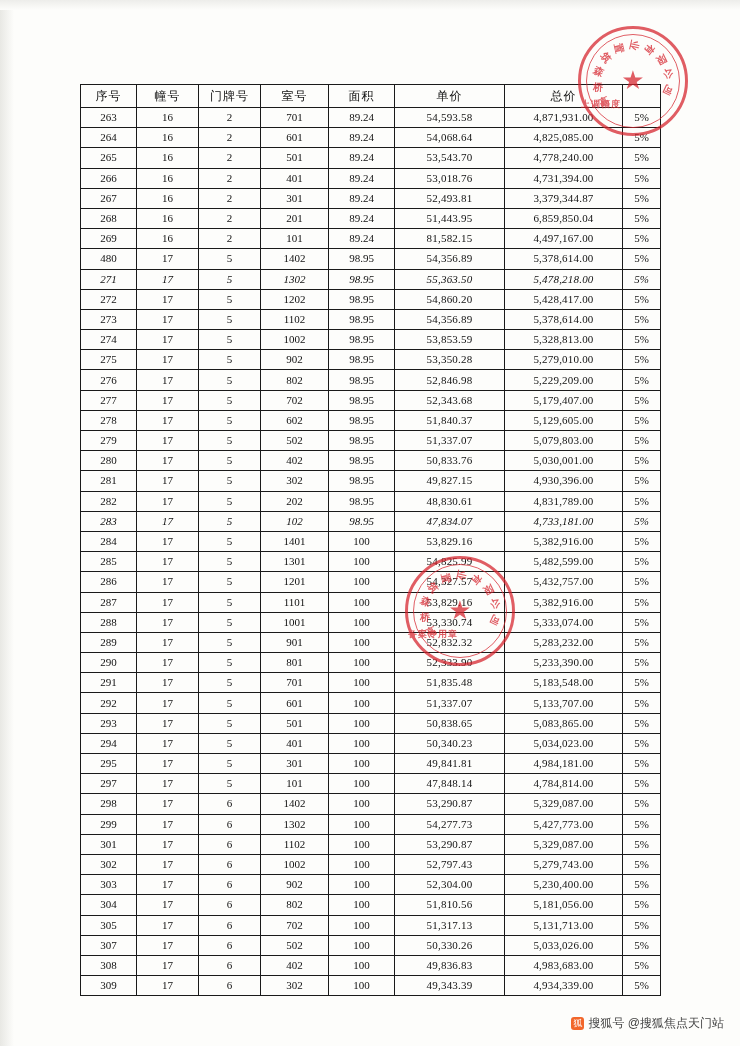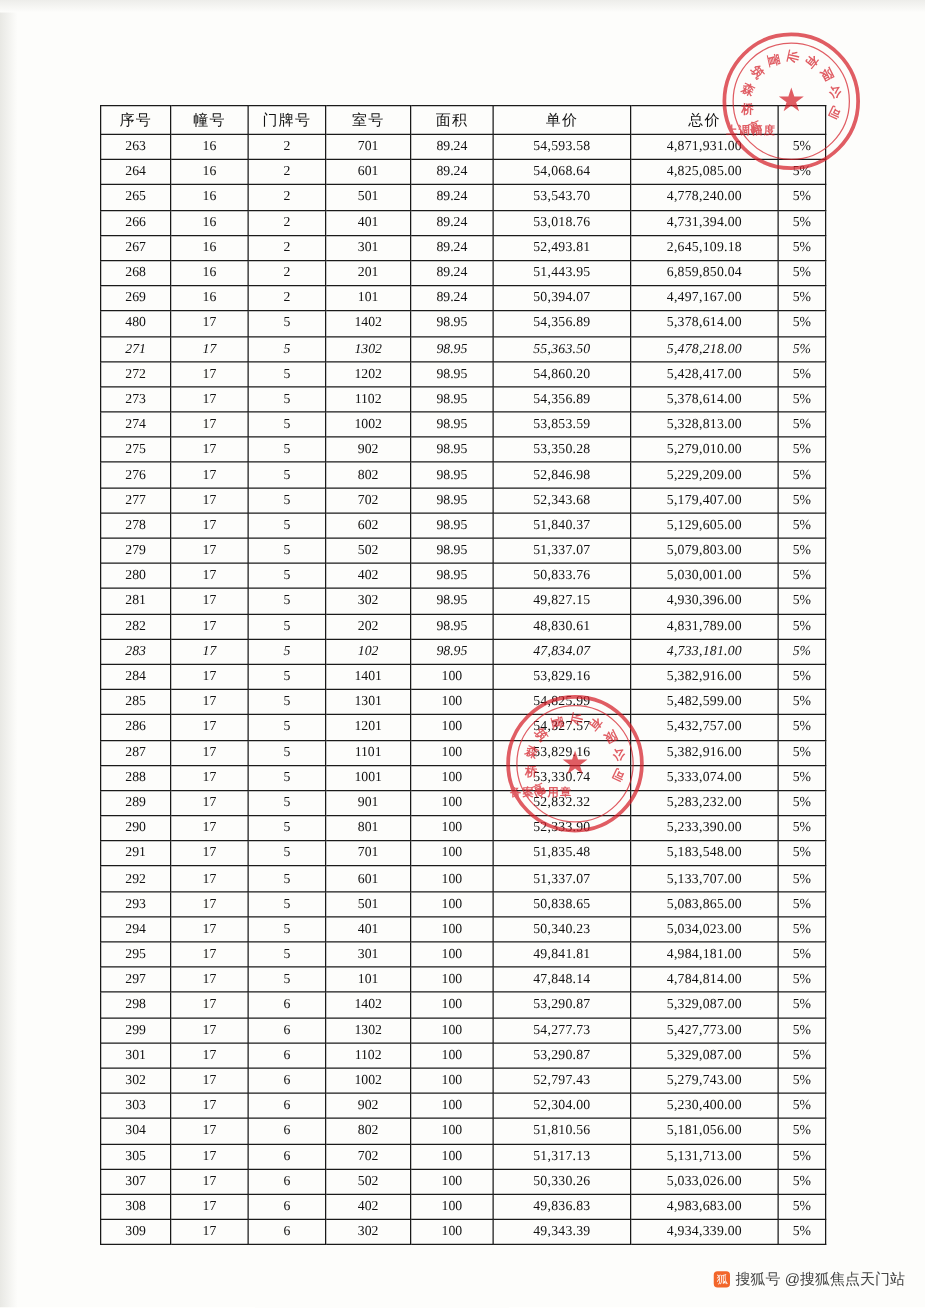--- a/index.html
+++ b/index.html
@@ -225,40 +225,40 @@
           <td class="money">4,731,394.00</td>
           <td class="num">5%</td>
         </tr>
         <tr>
           <td class="num">267</td>
           <td class="num">16</td>
           <td class="num">2</td>
           <td class="num">301</td>
           <td class="num">89.24</td>
           <td class="money">52,493.81</td>
-          <td class="money">2,645,109.18</td>
+          <td class="money">3,379,344.87</td>
           <td class="num">5%</td>
         </tr>
         <tr>
           <td class="num">268</td>
           <td class="num">16</td>
           <td class="num">2</td>
           <td class="num">201</td>
           <td class="num">89.24</td>
           <td class="money">51,443.95</td>
           <td class="money">6,859,850.04</td>
           <td class="num">5%</td>
         </tr>
         <tr>
           <td class="num">269</td>
           <td class="num">16</td>
           <td class="num">2</td>
           <td class="num">101</td>
           <td class="num">89.24</td>
-          <td class="money">50,394.07</td>
+          <td class="money">81,582.15</td>
           <td class="money">4,497,167.00</td>
           <td class="num">5%</td>
         </tr>
         <tr>
           <td class="num">480</td>
           <td class="num">17</td>
           <td class="num">5</td>
           <td class="num">1402</td>
           <td class="num">98.95</td>
           <td class="money">54,356.89</td>

